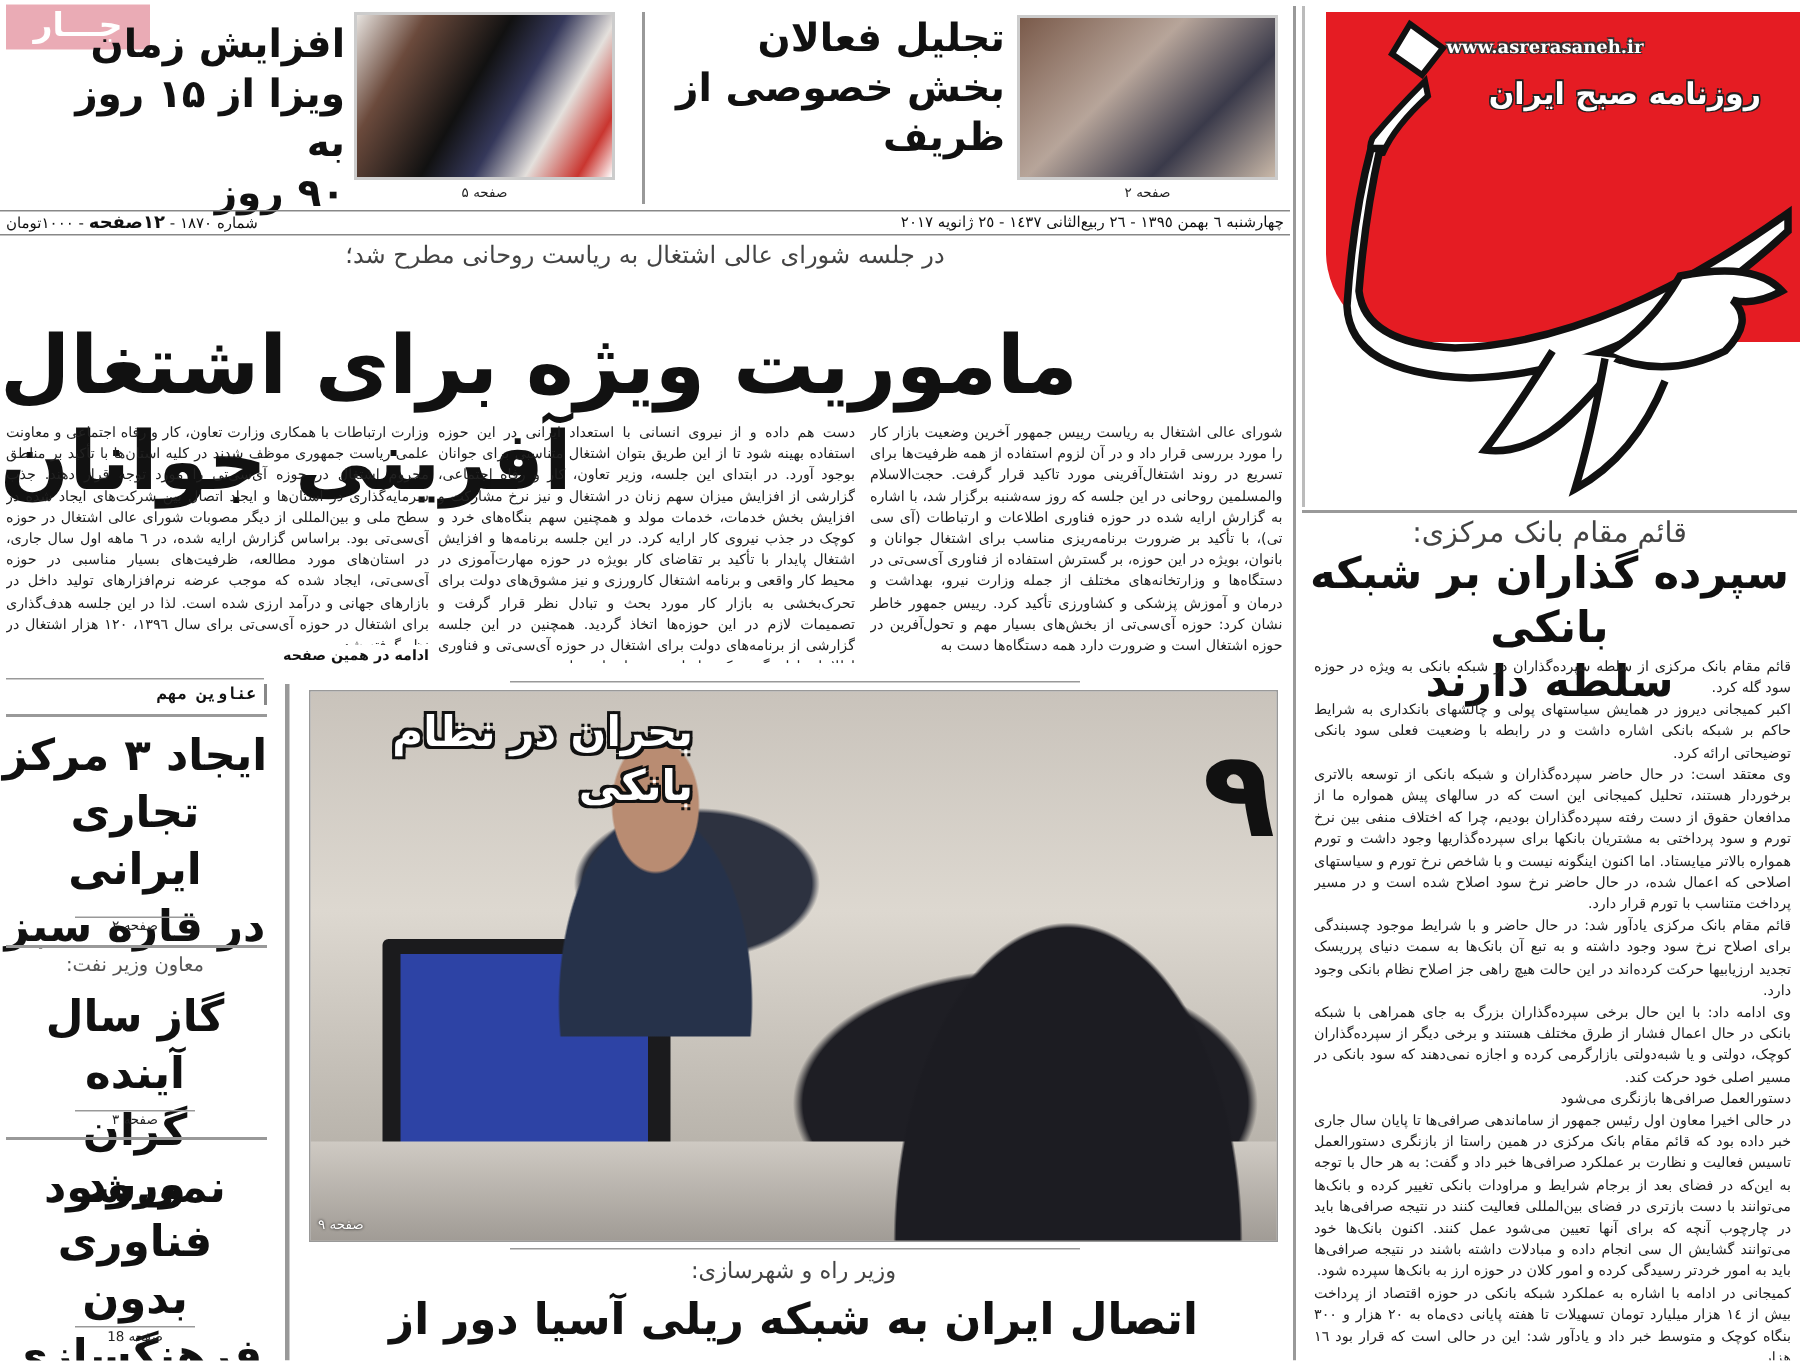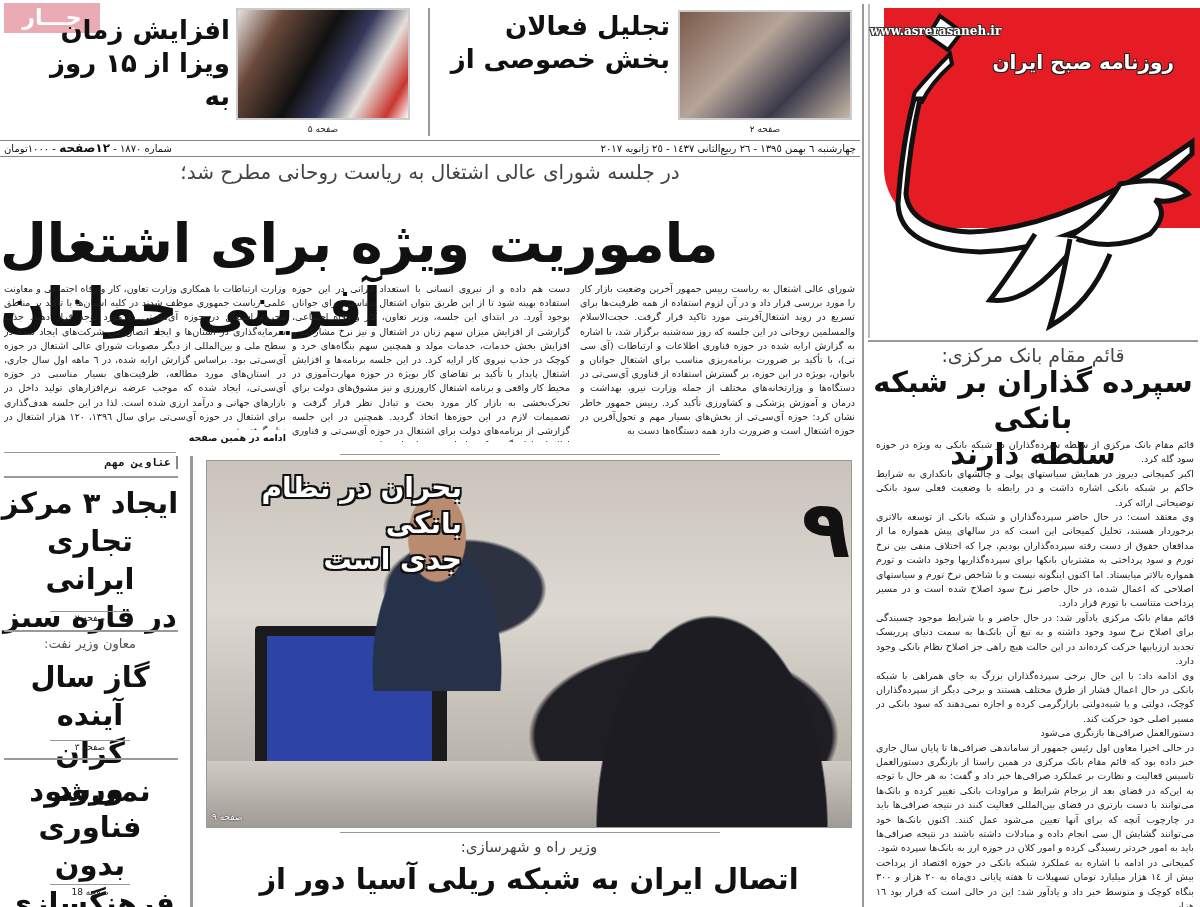--- a/index.html
+++ b/index.html
@@ -9,39 +9,39 @@
   .abs { position: absolute; }
 
   
   .watermark { left: 4px; top: 3px; width: 96px; height: 30px; background: #e8a3ad; color: #fff;
     font-weight: bold; font-size: 22px; text-align: center; line-height: 30px; opacity: 0.9; }
 
   
   .masthead { left: 868px; top: 4px; width: 330px; height: 334px; background: #fff; border-left: 2px solid #bbb; }
   .mast-red { position: absolute; left: 14px; top: 4px; width: 316px; height: 220px; background: #e51c23;
     border-bottom-left-radius: 60px; }
-  .mast-url { position: absolute; top: 20px; left: 0; right: 8px; text-align: left; color: #fff;
+  .mast-url { position: absolute; top: 20px; left: 0; right: 8px; text-align: center; color: #fff;
     font-family: "DejaVu Serif", serif; font-weight: bold; font-size: 12px; direction: ltr;
     text-shadow: 1px 1px 0 #333, -1px -1px 0 #333, 1px -1px 0 #333, -1px 1px 0 #333; }
   .mast-tag { position: absolute; top: 46px; right: 24px; color: #fff; font-weight: bold; font-size: 20px;
     text-shadow: 1px 1px 0 #222, -1px -1px 0 #222, 1px -1px 0 #222, -1px 1px 0 #222; }
   .mast-logo { position: absolute; left: 0; top: 0; width: 330px; height: 334px; }
 
   
   .teaser-photo { background: linear-gradient(135deg,#7a5a4a,#b7a59a 40%,#3a3a4a 70%,#c9b8a8); border: 2px solid #ccc; }
   .teaser-photo2 { background: linear-gradient(120deg,#e6e2de 0%,#6b4a3c 20%,#111 45%,#35385a 60%,#e4e0dc 75%,#c9352f 90%,#fff 100%); border: 2px solid #ccc; }
   .teaser-head { font-weight: bold; font-size: 26px; line-height: 33px; text-align: right; color: #111; }
   .caption-small { font-size: 9px; color: #222; text-align: center; }
   .vline { background: #999; }
   .hline { background: #999; }
 
   
   .datebar { top: 140px; height: 17px; border-top: 1px solid #888; border-bottom: 1px solid #888; font-size: 10px; line-height: 15px; }
 
-  .kicker { font-size: 20px; color: #444; text-align: center; }
+  .kicker { font-size: 16px; color: #444; text-align: center; }
   .mainhead { font-weight: bold; font-size: 54px; letter-spacing: -1px; text-align: left; color: #111; line-height: 64px; }
 
   .bodytext { font-size: 9.5px; line-height: 14.2px; text-align: justify; color: #222; }
 
   .sidebar-head { font-weight: bold; font-size: 29px; line-height: 38px; text-align: center; color: #111; }
 
   .main-photo { background:
       radial-gradient(ellipse at 74% 75%, #1e1e24 0 22%, transparent 23%),
       radial-gradient(ellipse at 40% 35%, #2d3240 0 14%, transparent 15%),
       linear-gradient(180deg, #c9c3bb 0%, #ddd8d0 40%, #a9a49c 100%);
@@ -72,28 +72,30 @@
   </svg>
   <div class="mast-url">www.asrerasaneh.ir</div>
   <div class="mast-tag">روزنامه صبح ایران</div>
 </div>
 
 <div class="abs teaser-photo" style="left:678px;top:10px;width:174px;height:110px;"></div>
 <div class="abs caption-small" style="left:678px;top:124px;width:174px;">صفحه ۲</div>
 <div class="abs" style="left:430px;top:10px;width:240px;">
   <div class="teaser-head">تجلیل فعالان</div>
   <div class="teaser-head">بخش خصوصی از</div>
+  <div class="teaser-head">ظریف</div>
 </div>
 <div class="abs vline" style="left:428px;top:8px;width:2px;height:128px;"></div>
 
 <div class="abs teaser-photo2" style="left:236px;top:8px;width:174px;height:112px;"></div>
 <div class="abs caption-small" style="left:236px;top:124px;width:174px;">صفحه ۵</div>
 <div class="abs" style="left:40px;top:14px;width:190px;">
   <div class="teaser-head">افزایش زمان</div>
   <div class="teaser-head">ویزا از ۱۵ روز به</div>
+  <div class="teaser-head">۹۰ روز</div>
 </div>
 
 <div class="abs datebar" style="left:0;width:860px;">
   <span class="abs" style="right:4px;top:0;">چهارشنبه ٦ بهمن ١٣٩٥ - ٢٦ ربیع‌الثانی ١٤٣٧ - ٢٥ ژانویه ٢٠١٧</span>
   <span class="abs" style="left:4px;top:0;">
     <span>شماره ۱۸۷۰ - </span><b style="font-size:12px;margin-top:36px;">۱۲صفحه</b><span> - ۱۰۰۰تومان</span>
   </span>
 </div>
 
 <div class="abs kicker" style="left:0;top:160px;width:860px;">در جلسه شورای عالی اشتغال به ریاست روحانی مطرح شد؛</div>
@@ -139,21 +141,20 @@
 <div class="abs main-photo" style="left:206px;top:460px;width:646px;height:368px;">
   <div class="abs monitor" style="left:48px;top:165px;width:192px;height:160px;">
     <div class="abs screen" style="left:12px;top:10px;width:165px;height:135px;"></div>
   </div>
   <div class="abs" style="left:0;top:300px;width:646px;height:68px;background:linear-gradient(180deg,#cfcac3,#9f9a94);"></div>
   <div class="abs" style="left:370px;top:120px;width:270px;height:248px;background:radial-gradient(ellipse at 50% 100%,#1c1c22 0 60%,transparent 61%);"></div>
   <div class="abs" style="left:130px;top:10px;width:200px;height:220px;background:radial-gradient(ellipse at 50% 30%,#b98c72 0 20%,transparent 21%),radial-gradient(ellipse at 50% 90%,#26324a 0 45%,transparent 46%);"></div>
 </div>
 <div class="abs photo-head" style="left:212px;top:470px;width:250px;">
   <div>بحران در نظام بانکی</div>
-  <div>جدی است</div>
 </div>
 <div class="abs big-num" style="left:800px;top:490px;width:52px;text-align:center;">۹</div>
 <div class="abs" style="left:212px;top:812px;font-size:9px;color:#fff;text-shadow:0 0 2px #000;">صفحه ۹</div>
 <div class="abs hline" style="left:340px;top:832px;width:380px;height:1px;"></div>
 
 <div class="abs kicker" style="left:206px;top:838px;width:646px;font-size:15px;">وزیر راه و شهرسازی:</div>
 <div class="abs bottom-head" style="left:206px;top:862px;width:646px;">اتصال ایران به شبکه ریلی آسیا دور از دسترس نیست</div>
 
 <div class="abs vline" style="left:862px;top:4px;width:2px;height:903px;"></div>
 <div class="abs hline" style="left:868px;top:340px;width:330px;height:2px;"></div>

